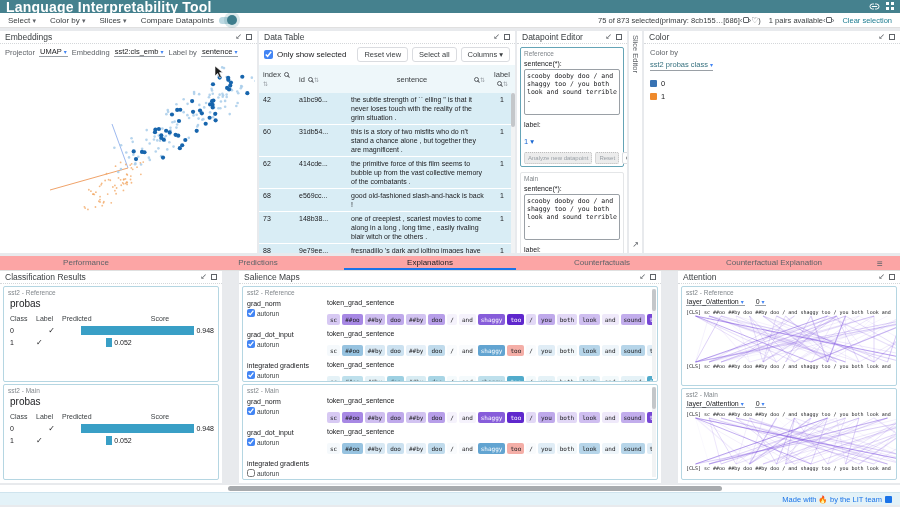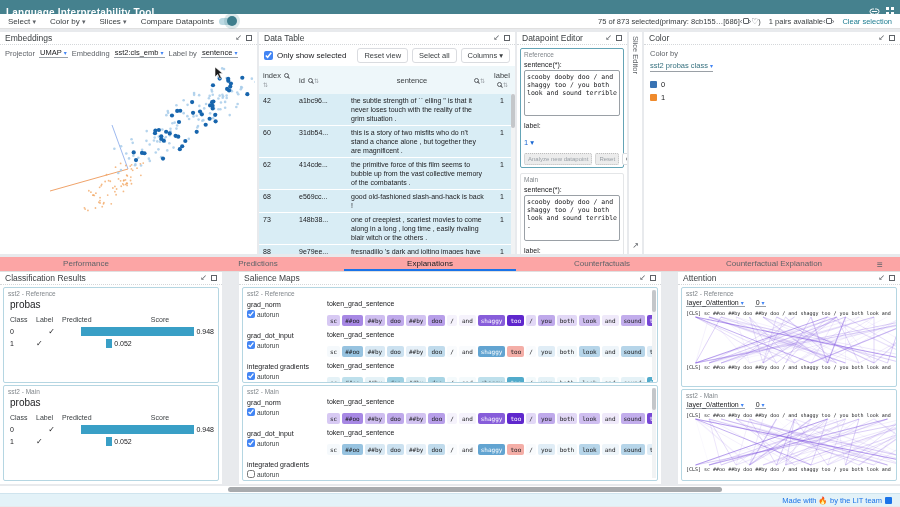--- a/index.html
+++ b/index.html
@@ -1,21 +1,21 @@
 <!DOCTYPE html>
 <html><head>
 <meta charset="utf-8">
 <style>
   * { margin:0; padding:0; box-sizing:border-box; }
   html,body { width:900px; height:507px; overflow:hidden; background:#e8eaed;
               font-family:"Liberation Sans", sans-serif; color:#202124; }
 
   
-  .appbar { height:13px; background:#45818e; color:#fff; display:flex; 
-            padding:7px 6px; font-size:10px; }
+  .appbar { height:13px; background:#45818e; color:#fff; display:flex; align-items:center;
+            padding:0 6px; font-size:14px; }
   .appbar .title { flex:1; font-weight:bold; letter-spacing:.2px; }
   .appbar svg { display:block; }
   .toolbar { height:15px; background:#fff; border-bottom:1px solid #e0e0e0; display:flex;
              align-items:center; padding:0 8px; font-size:8px; color:#3c4043; }
   .toolbar .menu { margin-right:14px; cursor:pointer; }
   .toolbar .caret { color:#5f6368; font-size:7px; }
   .toggle { width:17px; height:7px; background:#bcd9e2; border-radius:4px; position:relative;
             margin-left:5px; }
   .toggle .knob { position:absolute; right:-1px; top:-2px; width:10px; height:10px;
                   border-radius:50%; background:#3d7d8c; box-shadow:0 0 0 3px rgba(61,125,140,.18); }

